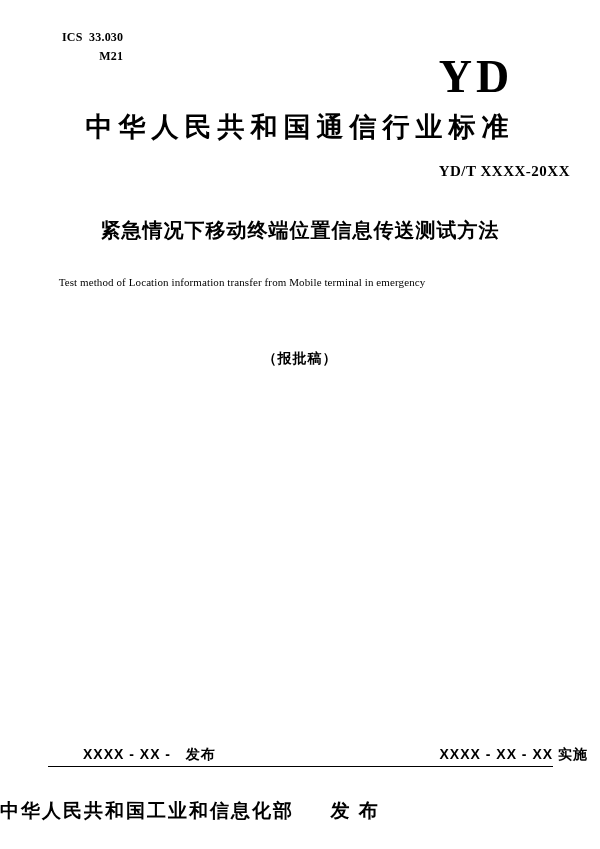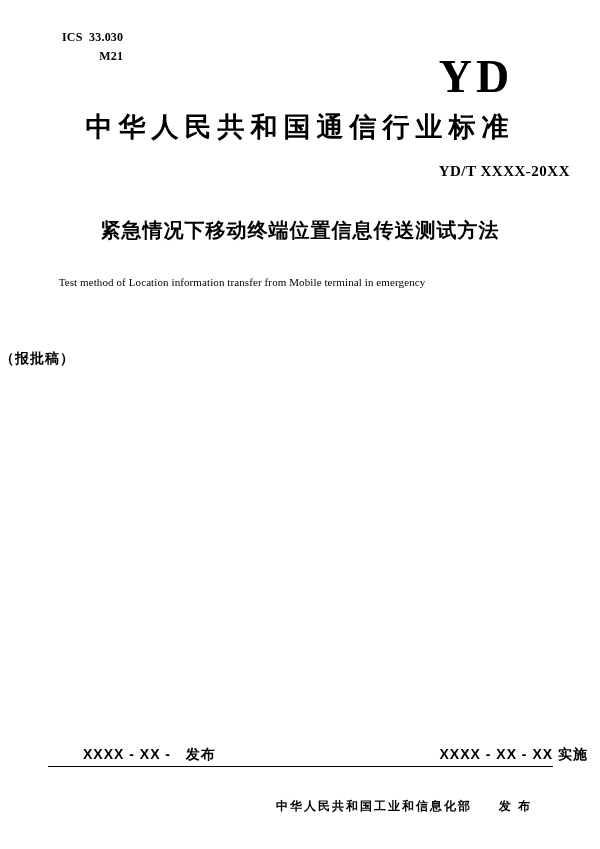--- a/index.html
+++ b/index.html
@@ -98,21 +98,21 @@
     font-size: 11px;
     letter-spacing: 0.1px;
     line-height: 20px;
   }
   
   .stage-mark {
     position: absolute;
     left: 0;
     top: 350px;
     width: 600px;
-    text-align: left;
+    text-align: center;
     font-family: "Liberation Sans", sans-serif;
     font-weight: bold;
     font-size: 14px;
     letter-spacing: 1px;
   }
   
   .footer-line {
     position: absolute;
     left: 60px;
     top: 746px;
@@ -145,24 +145,24 @@
     font-weight: bold;
     font-size: 14px;
     letter-spacing: 1px;
     white-space: pre;
   }
   .issuer {
     position: absolute;
     left: 0;
     top: 798px;
     width: 532px;
-    text-align: right;
+    text-align: left;
     font-family: "Liberation Sans", sans-serif;
     font-weight: bold;
-    font-size: 12px;
+    font-size: 19px;
     letter-spacing: 2px;
     white-space: pre;
   }
 </style>
 </head>
 <body>
 
 <div class="page">
 
   <div class="ics-block">

